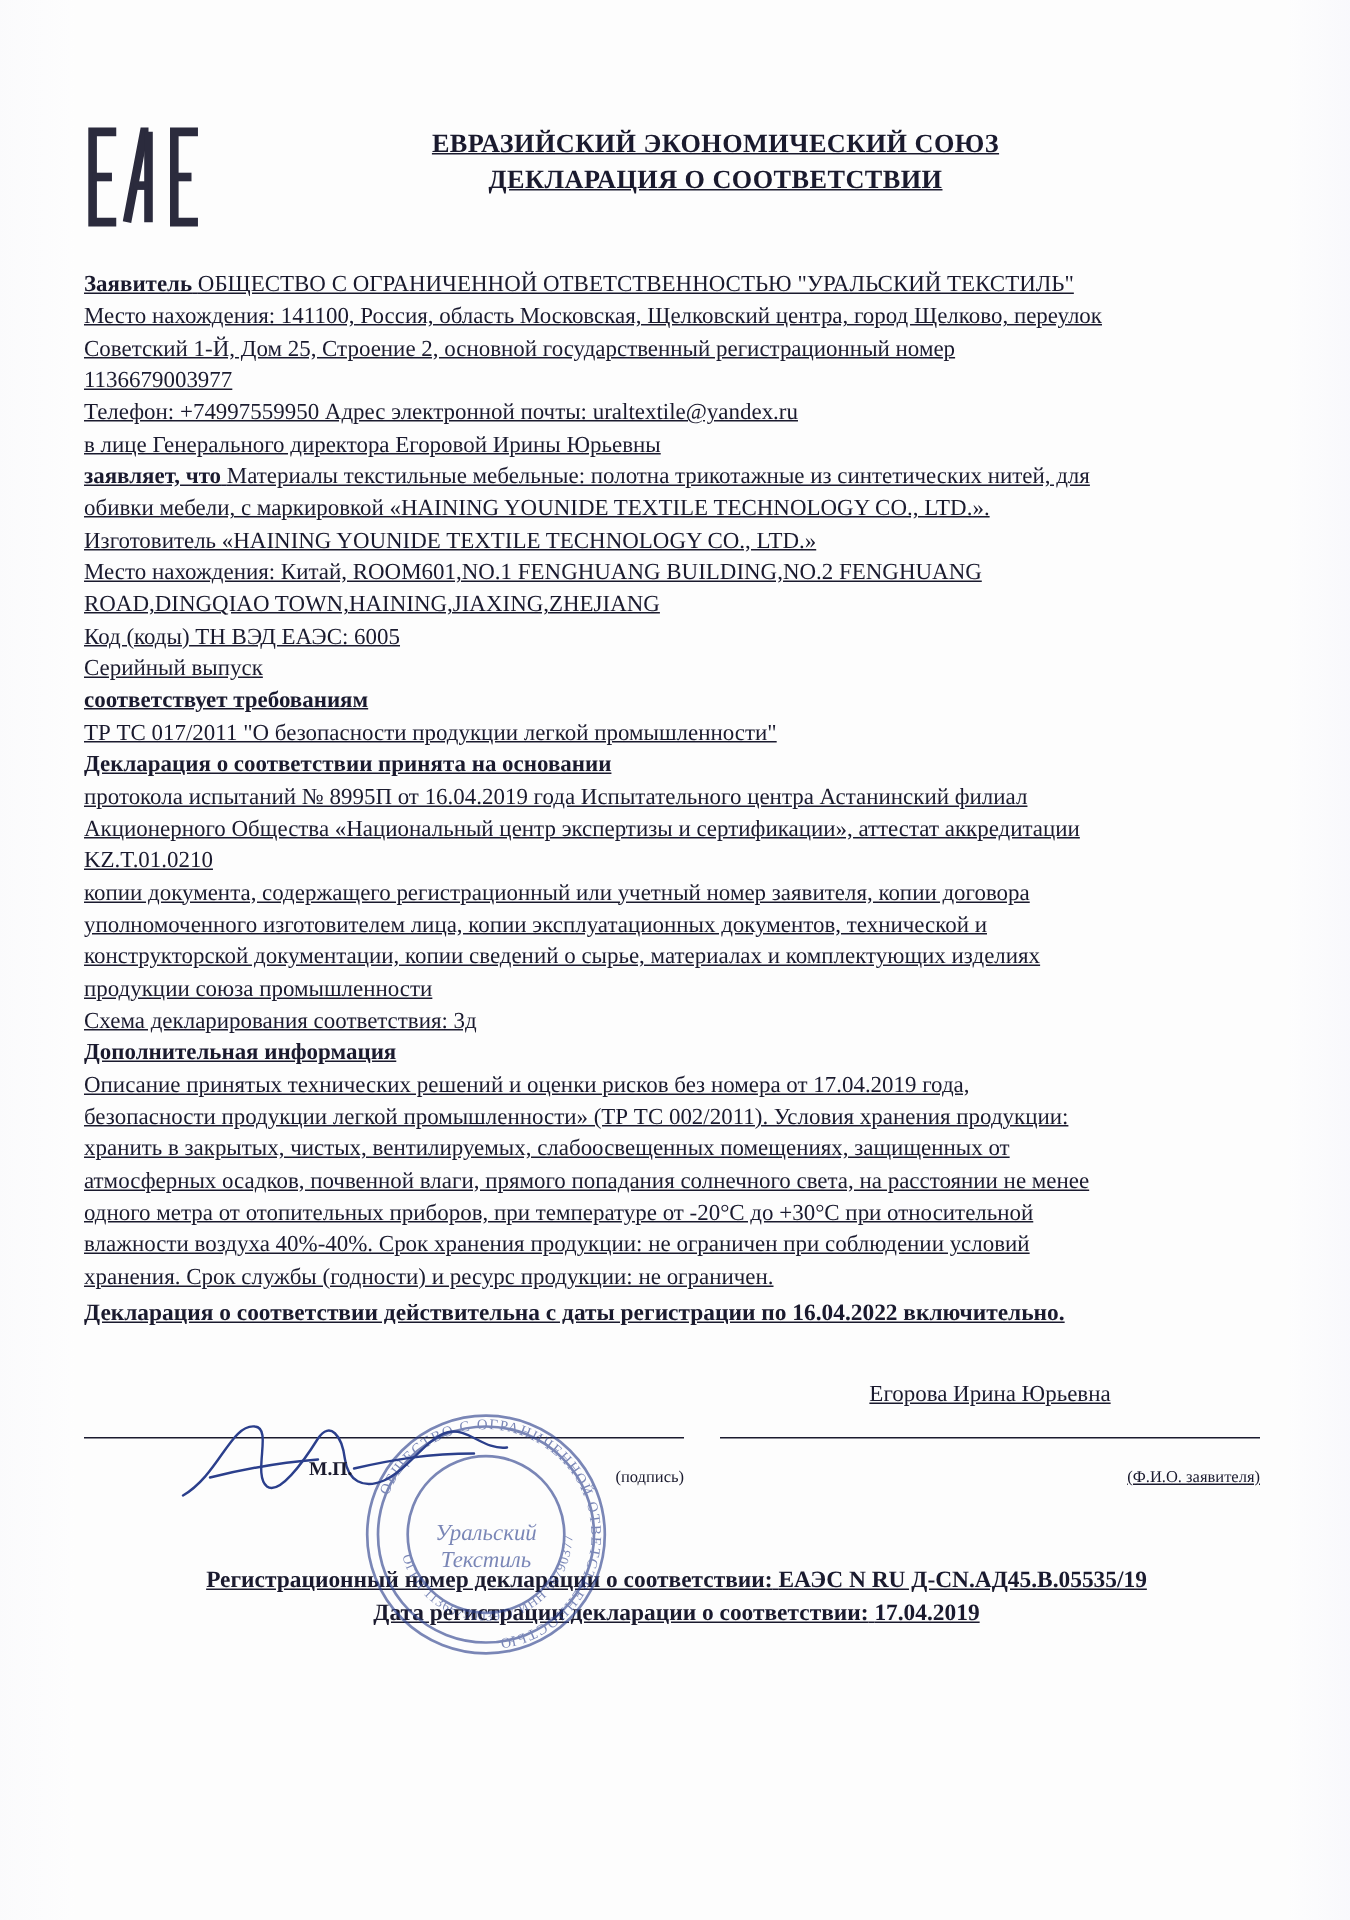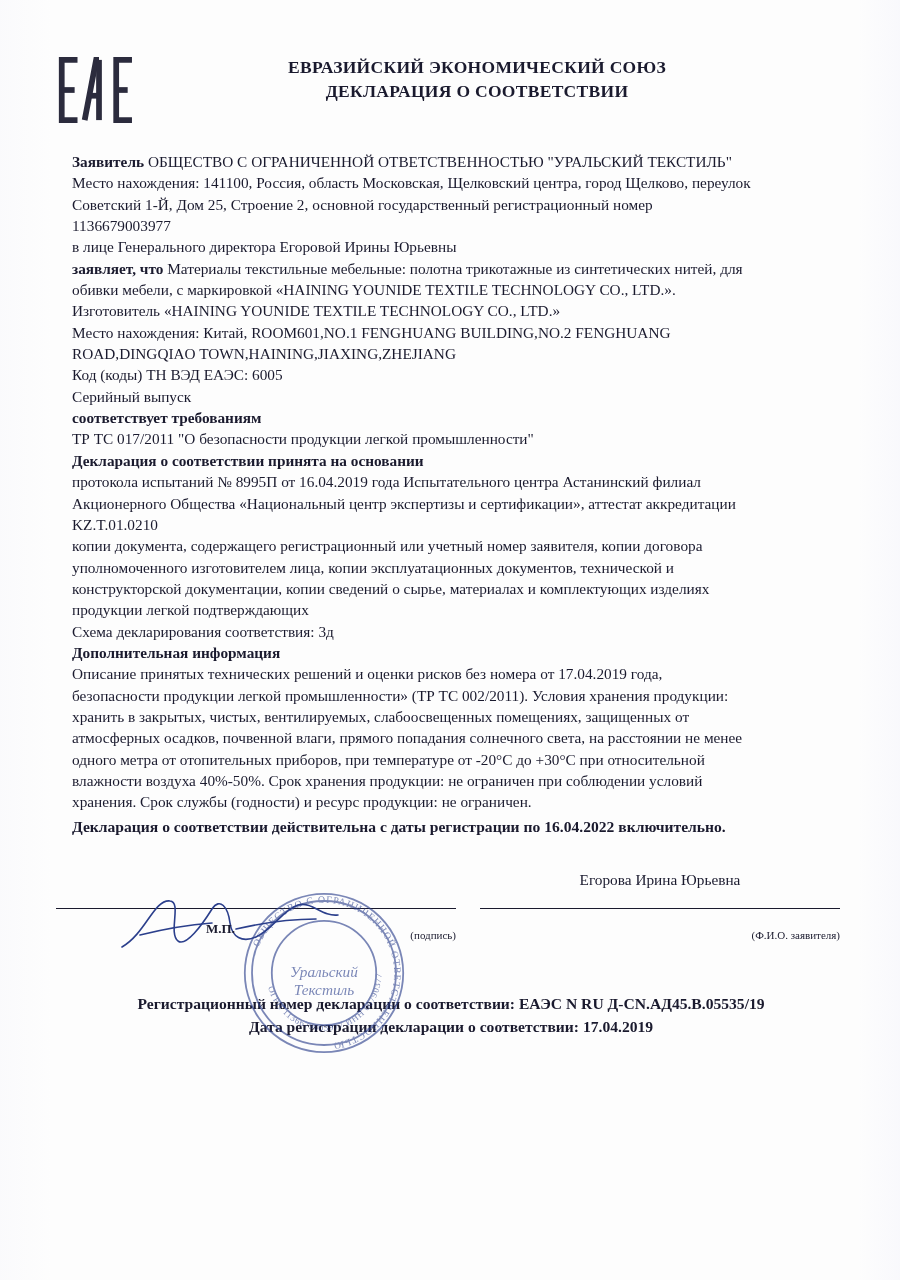--- a/index.html
+++ b/index.html
@@ -25,22 +25,23 @@
     position: absolute;
     inset: 0;
     background:
       linear-gradient(to right, rgba(250,250,252,0.9) 0%, rgba(255,255,255,0.2) 6%, rgba(255,255,255,0) 20%),
       linear-gradient(to left, rgba(248,248,252,0.9) 0%, rgba(255,255,255,0.2) 5%, rgba(255,255,255,0) 18%);
     pointer-events: none;
   }
   .content {
     position: absolute;
     left: 56px;
-    top: 44px;
+    top: 72px;
     width: 790px;
+    text-decoration: underline;
   }
 
   
   .header {
     display: flex;
     align-items: flex-start;
     gap: 26px;
     margin-bottom: 26px;
   }
   .eac-mark {
@@ -60,21 +61,20 @@
     font-weight: bold;
     font-size: 17.5px;
     letter-spacing: 0.3px;
     line-height: 1.35;
   }
 
   
   .doc-body {
     font-size: 15.3px;
     line-height: 1.33;
-    margin-left: 16px;
   }
   .line { margin: 0 0 1px 0; }
   .b { font-weight: bold; }
   .sig-section {
     margin-top: 14px;
     position: relative;
     height: 96px;
   }
   .sig-row {
     display: flex;
@@ -185,20 +185,21 @@
 
     <div class="doc-body">
 
       <p class="line">
         <span class="b">Заявитель</span>
         <span>ОБЩЕСТВО С ОГРАНИЧЕННОЙ ОТВЕТСТВЕННОСТЬЮ "УРАЛЬСКИЙ ТЕКСТИЛЬ"</span>
       </p>
       <p class="line">Место нахождения: 141100, Россия, область Московская, Щелковский центра, город Щелково, переулок</p>
       <p class="line">Советский 1-Й, Дом 25, Строение 2, основной государственный регистрационный номер</p>
       <p class="line">1136679003977</p>
+      <p class="line">Телефон: +74997559950 Адрес электронной почты: uraltextile@yandex.ru</p>
       <p class="line">в лице Генерального директора Егоровой Ирины Юрьевны</p>
 
       <p class="line">
         <span class="b">заявляет, что</span>
         <span>Материалы текстильные мебельные: полотна трикотажные из синтетических нитей, для</span>
       </p>
       <p class="line">обивки мебели, с маркировкой «HAINING YOUNIDE TEXTILE TECHNOLOGY CO., LTD.».</p>
       <p class="line">Изготовитель «HAINING YOUNIDE TEXTILE TECHNOLOGY CO., LTD.»</p>
       <p class="line">Место нахождения: Китай, ROOM601,NO.1 FENGHUANG BUILDING,NO.2 FENGHUANG</p>
       <p class="line">ROAD,DINGQIAO TOWN,HAINING,JIAXING,ZHEJIANG</p>
@@ -209,31 +210,31 @@
       <p class="line">ТР ТС 017/2011 "О безопасности продукции легкой промышленности"</p>
 
       <p class="line b">Декларация о соответствии принята на основании</p>
       <p class="line">протокола испытаний № 8995П от 16.04.2019 года Испытательного центра Астанинский филиал</p>
       <p class="line">Акционерного Общества «Национальный центр экспертизы и сертификации», аттестат аккредитации</p>
       <p class="line">KZ.T.01.0210</p>
 
       <p class="line">копии документа, содержащего регистрационный или учетный номер заявителя, копии договора</p>
       <p class="line">уполномоченного изготовителем лица, копии эксплуатационных документов, технической и</p>
       <p class="line">конструкторской  документации, копии сведений о сырье, материалах и комплектующих изделиях</p>
-      <p class="line">продукции легкой подтверждающих</p>
+      <p class="line">продукции союза промышленности</p>
 
       <p class="line">Схема декларирования соответствия: 3д</p>
 
       <p class="line b">Дополнительная информация</p>
       <p class="line">Описание принятых технических решений и оценки рисков без номера от 17.04.2019 года,</p>
       <p class="line">безопасности продукции легкой промышленности» (ТР ТС 002/2011). Условия хранения продукции:</p>
       <p class="line">хранить в закрытых, чистых, вентилируемых, слабоосвещенных помещениях, защищенных от</p>
       <p class="line">атмосферных осадков, почвенной влаги, прямого попадания солнечного света, на расстоянии не менее</p>
       <p class="line">одного метра от отопительных приборов, при температуре от -20°С до +30°С при относительной</p>
-      <p class="line">влажности воздуха 40%-50%. Срок хранения продукции: не ограничен при соблюдении условий</p>
+      <p class="line">влажности воздуха 40%-40%. Срок хранения продукции: не ограничен при соблюдении условий</p>
       <p class="line">хранения. Срок службы (годности) и ресурс продукции: не ограничен.</p>
 
       <p class="valid-line">Декларация о соответствии действительна с даты регистрации по 16.04.2022 включительно.</p>
     </div>
 
     <div class="sig-section">
 
       <div class="sig-row">
         <div class="sig-left">
 

